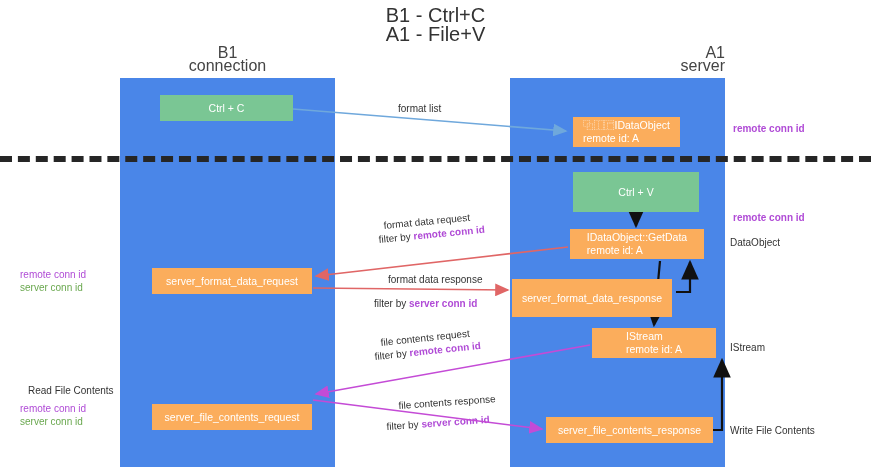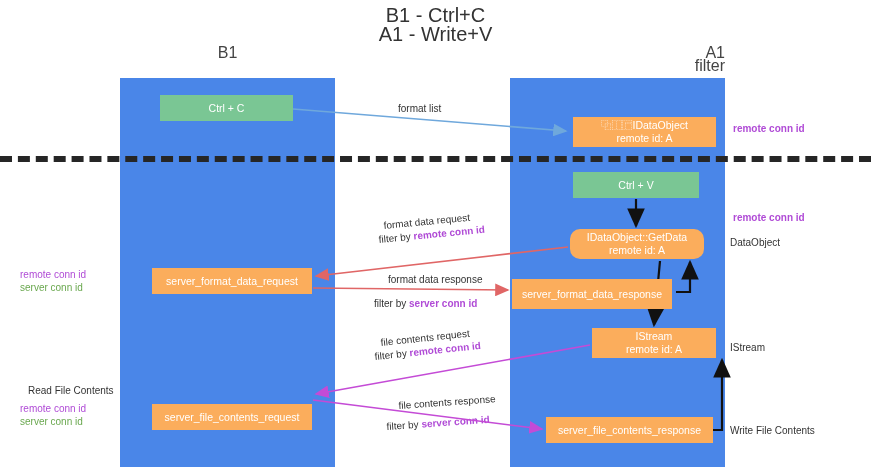--- a/index.html
+++ b/index.html
@@ -31,36 +31,35 @@
   #title{
     position:absolute;left:0;top:6px;width:871px;
     text-align:center;font-size:20px;color:#333;line-height:19px;
   }
   #title span{display:block;}
 
   
   .node{
     position:absolute;
     display:flex;align-items:center;justify-content:center;
-    text-align:center;
     font-size:10.5px;line-height:13px;
     color:#ffffff;
     box-sizing:border-box;
     padding:2px 0;
     z-index:5;
   }
   .node.green{background:#76c893;background:#7ac694;}
   .node.orange{background:#f9ab59;background:#fbad5c;}
 
   #n-ctrlc{left:160px;top:95px;width:133px;height:26px;}
-  #n-idataobject{left:573px;top:117px;width:143px;height:30px;}
-  #n-ctrlv{left:573px;top:172px;width:126px;height:26px;}
-  #n-getdata{left:570px;top:229px;width:134px;height:30px;border-radius:10px;}
+  #n-idataobject{left:573px;top:117px;width:107px;height:30px;}
+  #n-ctrlv{left:573px;top:172px;width:126px;height:40px;}
+  #n-getdata{left:570px;top:229px;width:134px;height:30px;}
   #n-sfdreq{left:152px;top:268px;width:160px;height:26px;}
-  #n-sfdresp{left:512px;top:279px;width:160px;height:30px;}
+  #n-sfdresp{left:512px;top:279px;width:160px;height:38px;}
   #n-istream{left:592px;top:328px;width:124px;height:30px;}
   #n-sfcreq{left:152px;top:384px;width:160px;height:26px;margin-top:20px;}
   #n-sfcresp{left:546px;top:417px;width:167px;height:26px;}
 
   
   .annot{position:absolute;font-size:10px;line-height:13px;}
   .annot.bold{font-weight:bold;}
   .c-purple{color:#b04bd6;}
   .c-green{color:#6aa84f;}
   .c-dark{color:#333333;}
@@ -104,29 +103,30 @@
   svg#wires{position:absolute;left:0;top:0;width:871px;height:467px;
     pointer-events:none;z-index:3;}
 </style>
 </head>
 <body>
 
 <div id="stage">
 
   <div id="title">
     <span>B1 - Ctrl+C</span>
-    <span>A1 - Write+V</span>
+    <span>A1 - File+V</span>
   </div>
 
   <div id="hdr-b1" class="lane-header">
     <span class="l1">B1</span>
+    <span class="l2">connection</span>
   </div>
   <div id="hdr-a1" class="lane-header">
     <span class="l1">A1</span>
-    <span class="l2">filter</span>
+    <span class="l2">server</span>
   </div>
 
   <div id="lane-b1" class="lane"></div>
   <div id="lane-a1" class="lane"></div>
 
   <svg id="wires" viewBox="0 0 871 467">
     <defs>
       <marker id="ar-blue" markerWidth="9" markerHeight="8" refX="8" refY="4" orient="auto">
         <path d="M0,0 L9,4 L0,8 z" fill="#6fa8dc"></path>
       </marker>

